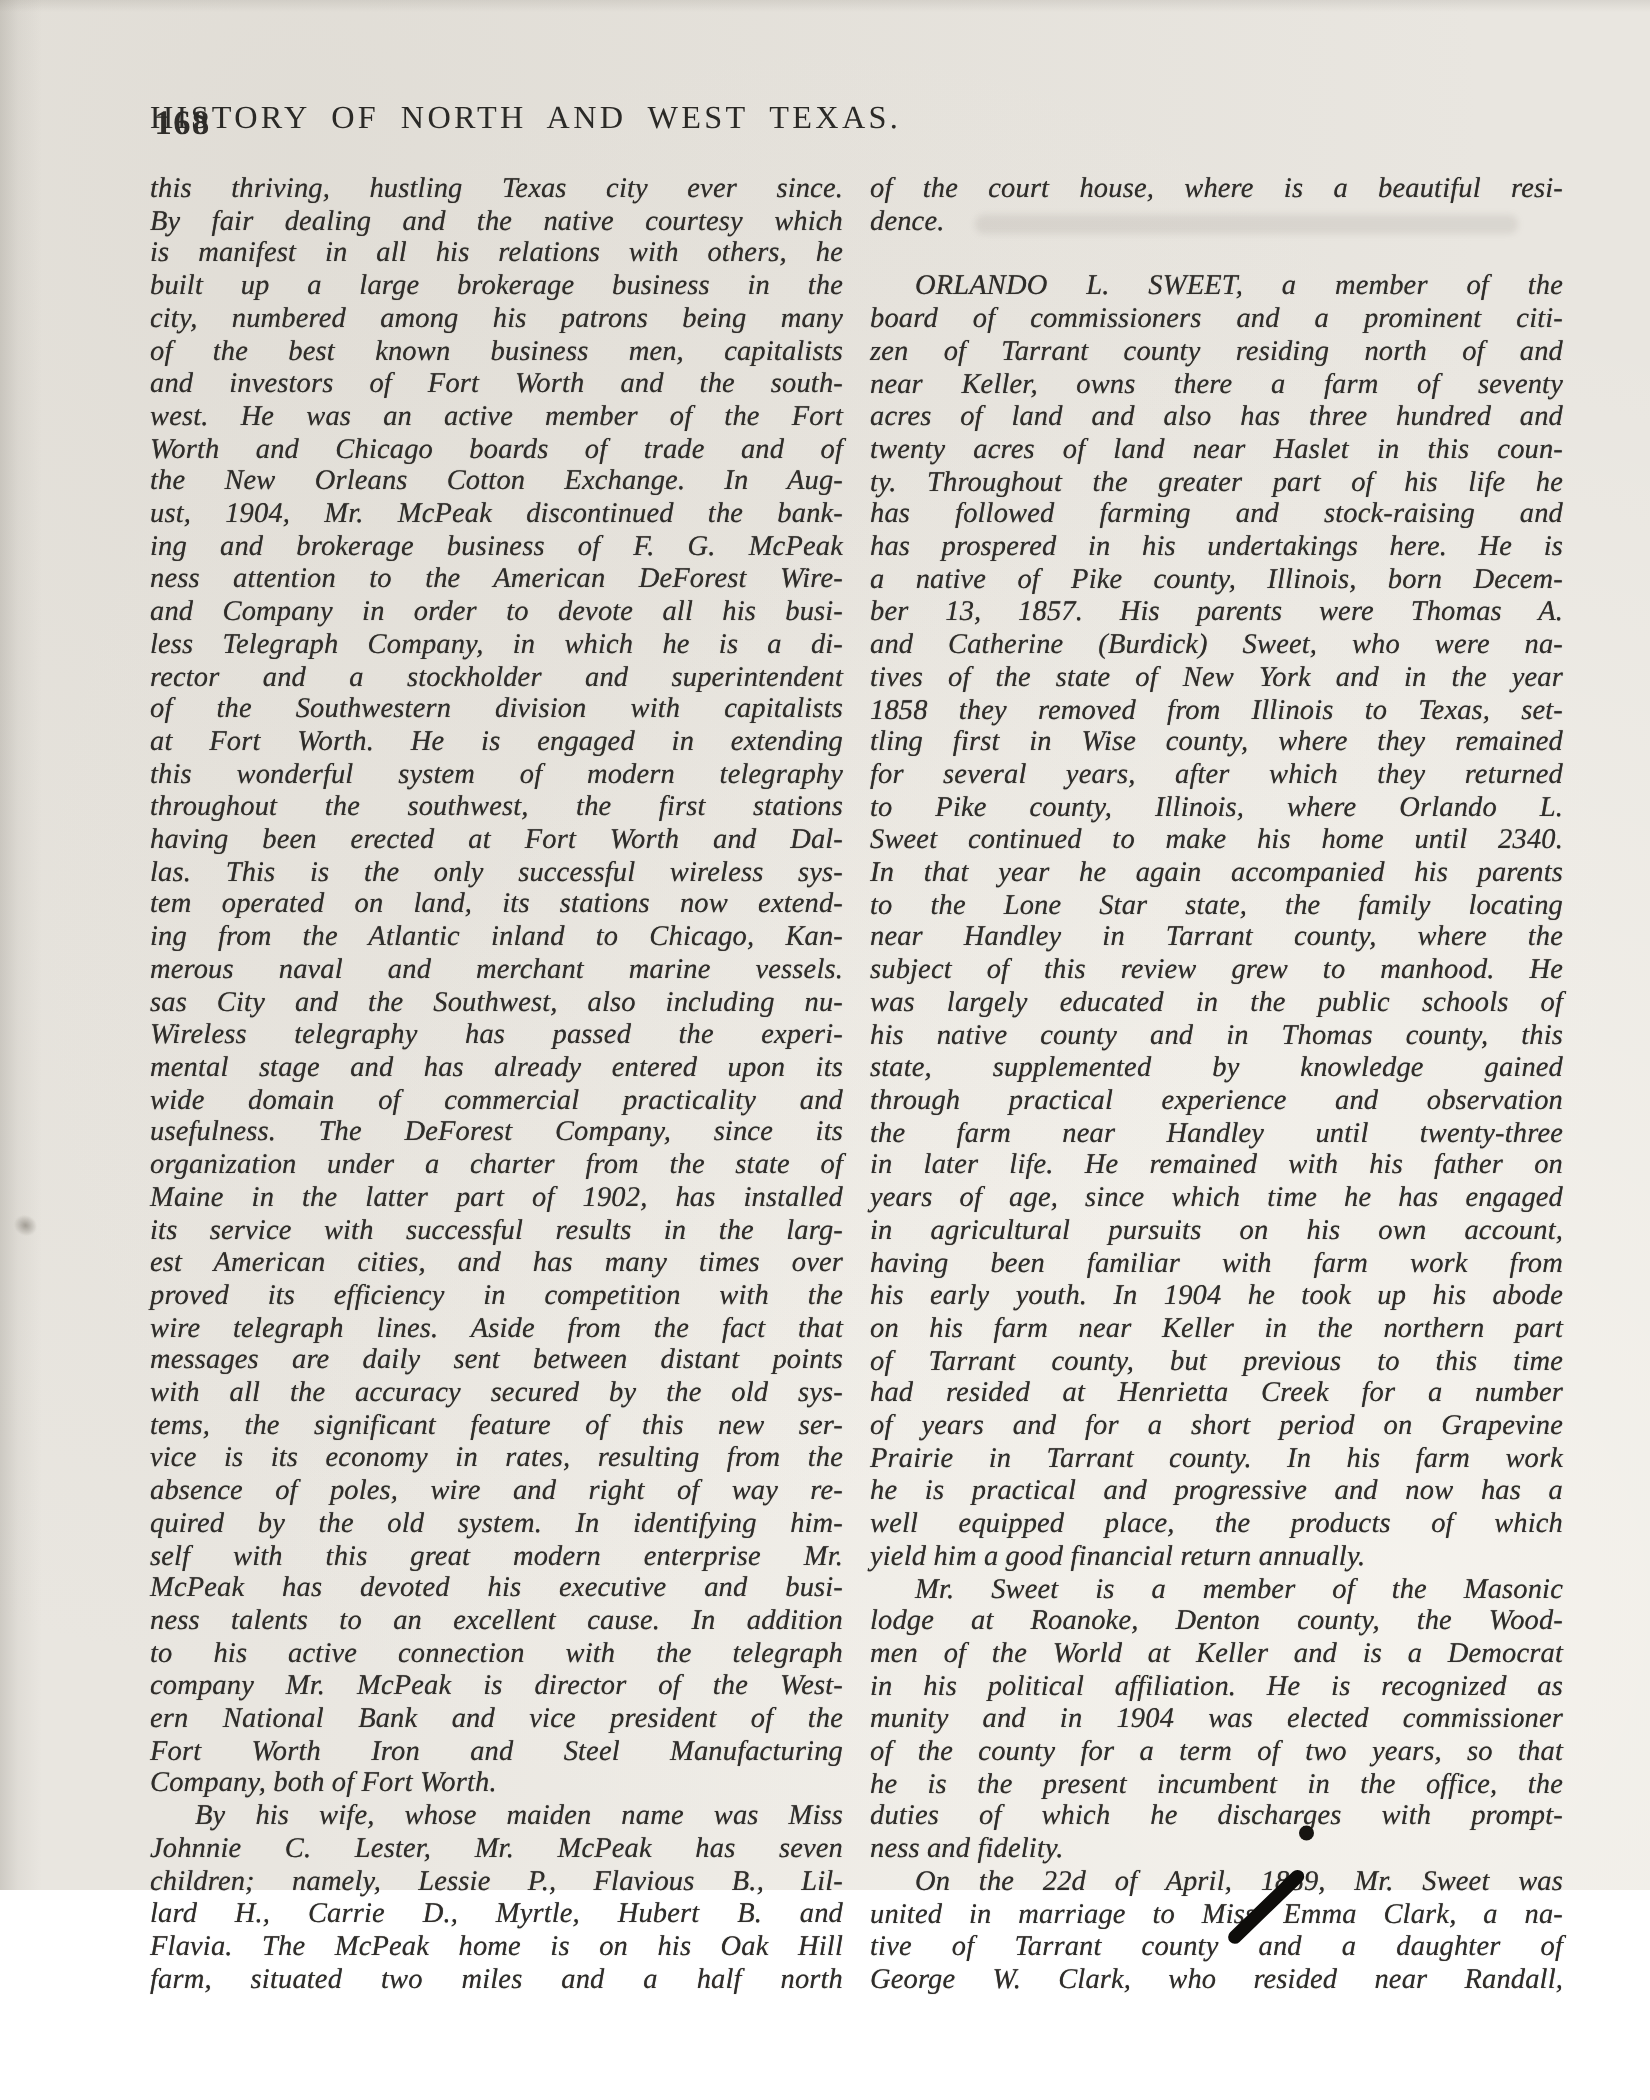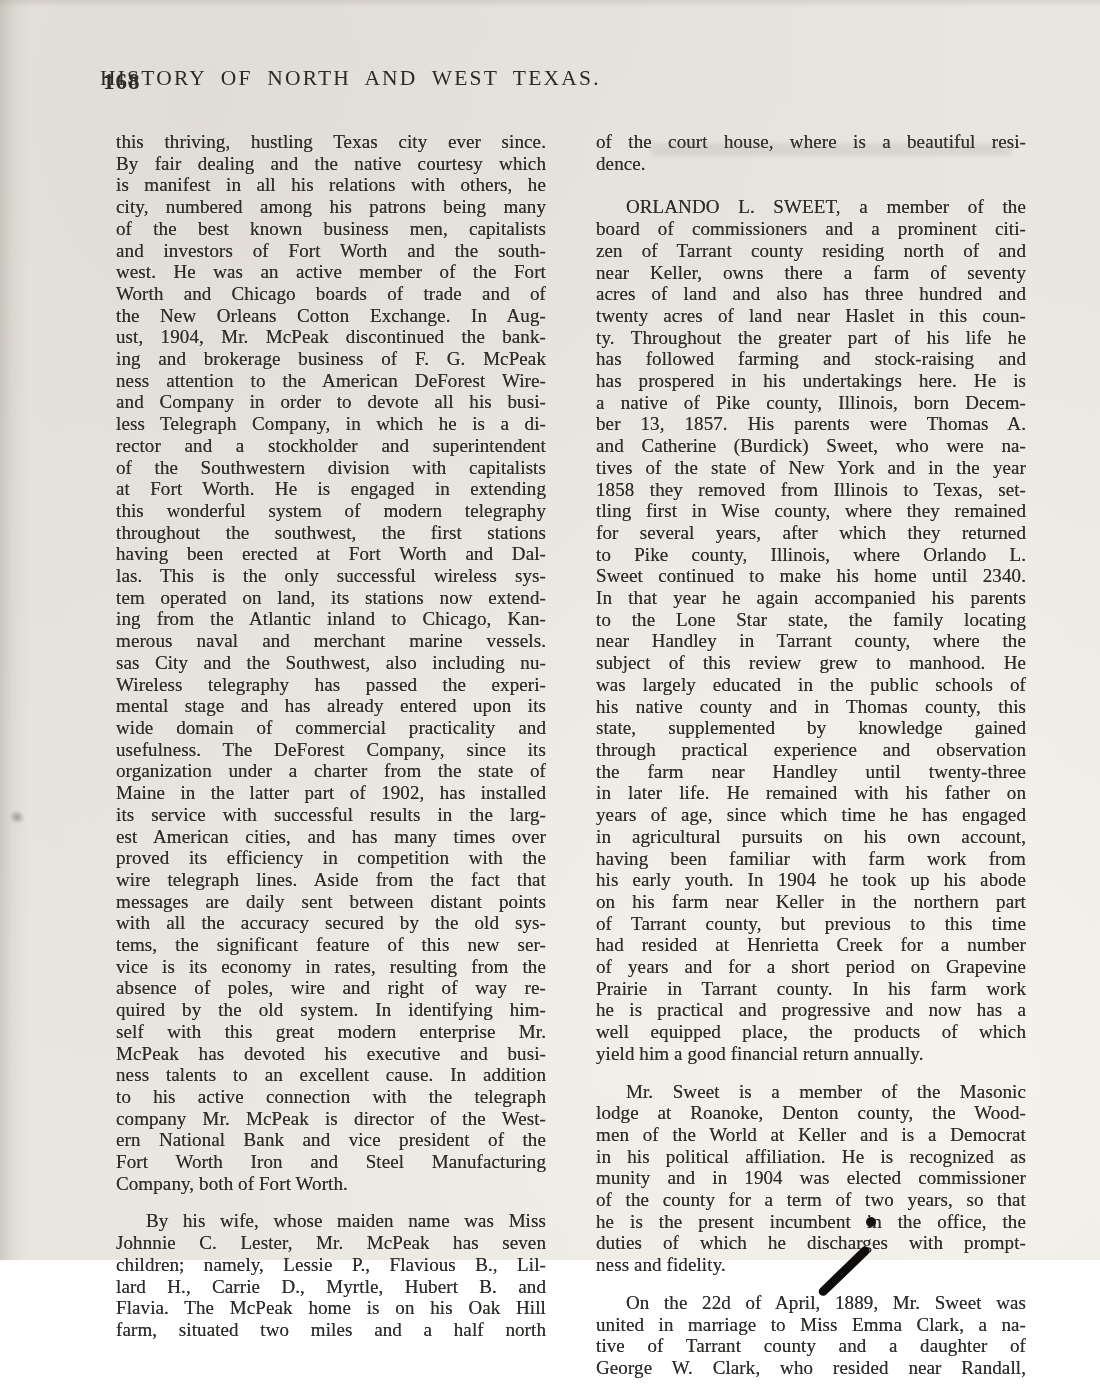--- a/index.html
+++ b/index.html
@@ -71,21 +71,21 @@
     text-shadow: 0 0 0.5px rgba(47,45,42,0.75);
     letter-spacing: 0.1px;
   }
   .column {
     position: absolute;
     top: 115px;
   }
   .column.left  { left: 100px; width: 462px; }
   .column.right { left: 580px; width: 462px; }
 
-  .para { margin: 16px; }
+  .para { margin: 0; font-style: italic; }
   .para.section-break { margin-top: 22px; }
 
   .line {
     text-align: justify;
     text-align-last: justify;
     white-space: normal;
   }
   .line.last { text-align-last: left; }
   .line.indent { padding-left: 30px; }
 
@@ -135,20 +135,21 @@
     <div class="page-number">168</div>
     <div class="running-title">HISTORY OF NORTH AND WEST TEXAS.</div>
   </div>
 
   <div class="page-body">
     <div class="column left">
         <div class="para">
           <div class="line">this thriving, hustling Texas city ever since.</div>
           <div class="line">By fair dealing and the native courtesy which</div>
           <div class="line">is manifest in all his relations with others, he</div>
+          <div class="line">built up a large brokerage business in the</div>
           <div class="line">city, numbered among his patrons being many</div>
           <div class="line">of the best known business men, capitalists</div>
           <div class="line">and investors of Fort Worth and the south-</div>
           <div class="line">west. He was an active member of the Fort</div>
           <div class="line">Worth and Chicago boards of trade and of</div>
           <div class="line">the New Orleans Cotton Exchange. In Aug-</div>
           <div class="line">ust, 1904, Mr. McPeak discontinued the bank-</div>
           <div class="line">ing and brokerage business of F. G. McPeak</div>
           <div class="line">ness attention to the American DeForest Wire-</div>
           <div class="line">and Company in order to devote all his busi-</div>

